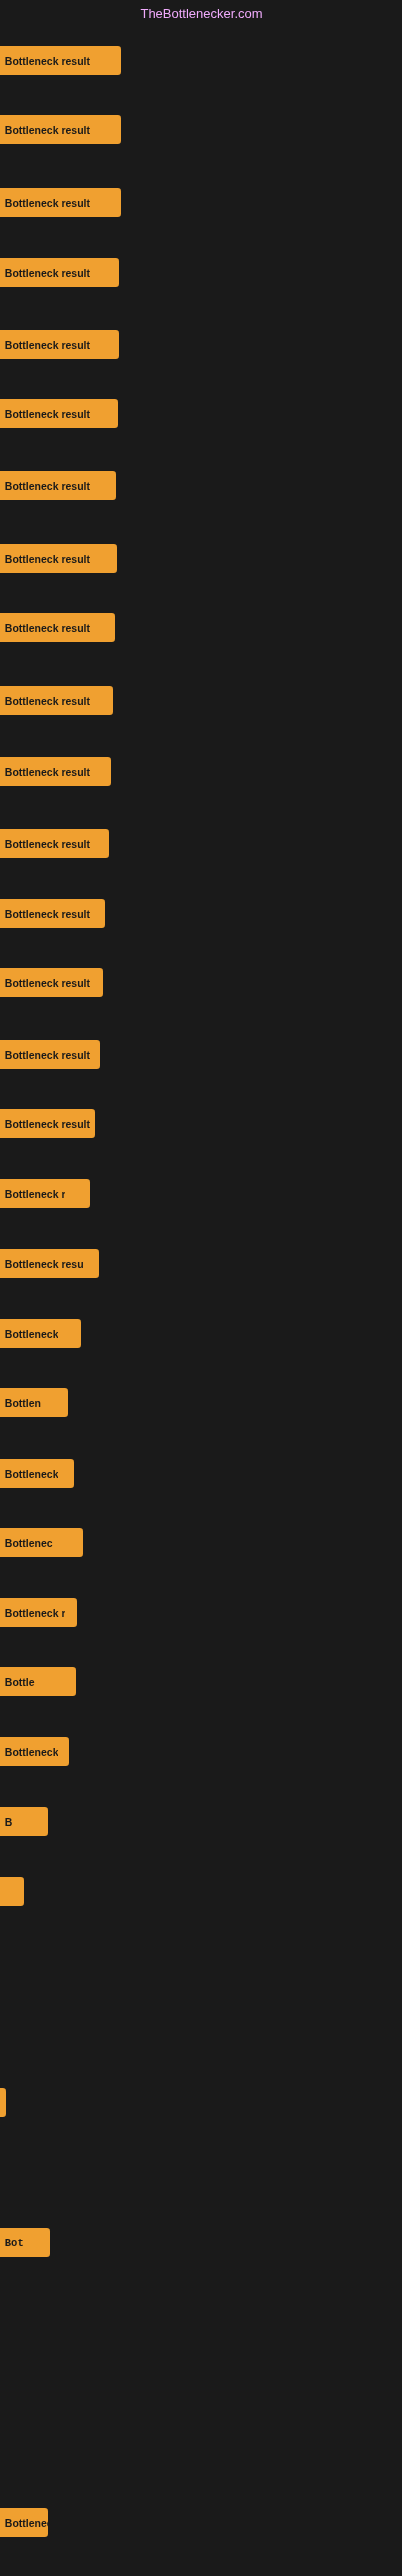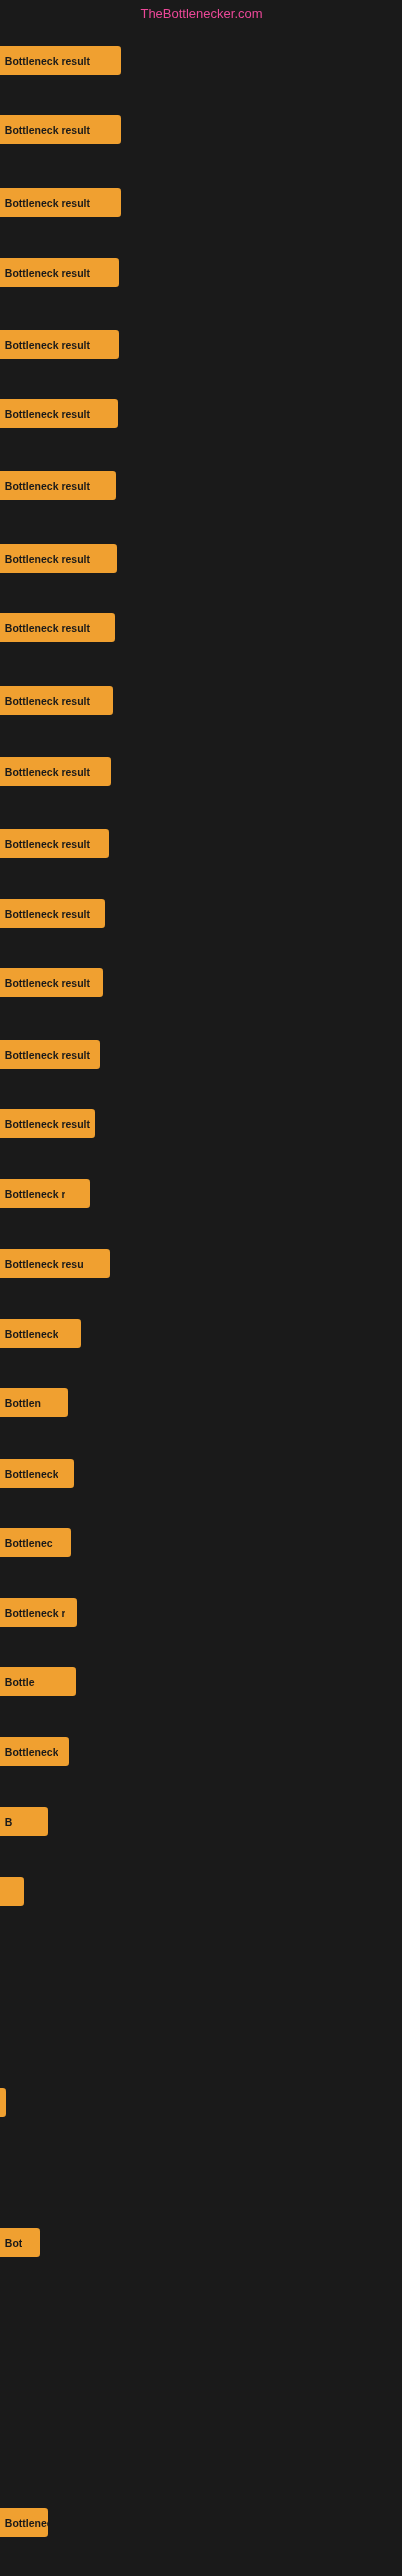--- a/index.html
+++ b/index.html
@@ -9,21 +9,21 @@
     }
     body {
       width: 403px;
       min-height: 2576px;
       background-color: #1a1a1a;
       font-family: Arial, sans-serif;
       position: relative;
     }
     .site-title {
       text-align: center;
-      color: #ec4899;
+      color: #f0abfc;
       font-size: 13px;
       padding: 6.4px 0;
       font-weight: normal;
     }
     .bottleneck-bar {
       position: absolute;
       left: 0;
       height: 29px;
       background-color: #f0a030;
       border-radius: 0 3.2px 3.2px 0;
@@ -89,53 +89,53 @@
     </div>
     <div class="bottleneck-bar" style="top: 1040px; width: 100px;">
       <span>Bottleneck result</span>
     </div>
     <div class="bottleneck-bar" style="top: 1109px; width: 95px;">
       <span>Bottleneck result</span>
     </div>
     <div class="bottleneck-bar" style="top: 1179px; width: 90px;">
       <span>Bottleneck r</span>
     </div>
-    <div class="bottleneck-bar" style="top: 1249px; width: 110px;">
+    <div class="bottleneck-bar" style="top: 1249px; width: 99px;">
       <span>Bottleneck resu</span>
     </div>
     <div class="bottleneck-bar" style="top: 1319px; width: 81px;">
       <span>Bottleneck</span>
     </div>
     <div class="bottleneck-bar" style="top: 1388px; width: 68px;">
       <span>Bottlen</span>
     </div>
     <div class="bottleneck-bar" style="top: 1459px; width: 74px;">
       <span>Bottleneck</span>
     </div>
-    <div class="bottleneck-bar" style="top: 1528px; width: 71px; align-items: center;">
+    <div class="bottleneck-bar" style="top: 1528px; width: 83px; align-items: center;">
       <span>Bottlenec</span>
     </div>
     <div class="bottleneck-bar" style="top: 1598px; width: 77px;">
       <span>Bottleneck r</span>
     </div>
     <div class="bottleneck-bar" style="top: 1667px; width: 76px;">
       <span>Bottle</span>
     </div>
     <div class="bottleneck-bar" style="top: 1737px; width: 69px;">
       <span>Bottleneck</span>
     </div>
     <div class="bottleneck-bar" style="top: 1807px; width: 48px;">
       <span>B</span>
     </div>
     <div class="bottleneck-bar" style="top: 1877px; width: 24px;">
       <span></span>
     </div>
     <div class="bottleneck-bar" style="top: 2088px; width: 6.4px;">
       <span></span>
     </div>
-    <div class="bottleneck-bar" style="top: 2228px; width: 40px;">
+    <div class="bottleneck-bar" style="top: 2228px; width: 50px; font-family: Liberation Mono, monospace;">
       <span>Bot</span>
     </div>
     <div class="bottleneck-bar" style="top: 2508px; width: 48px;">
       <span>Bottleneck re</span>
     </div>
   </div>
 
 
 </body></html>

